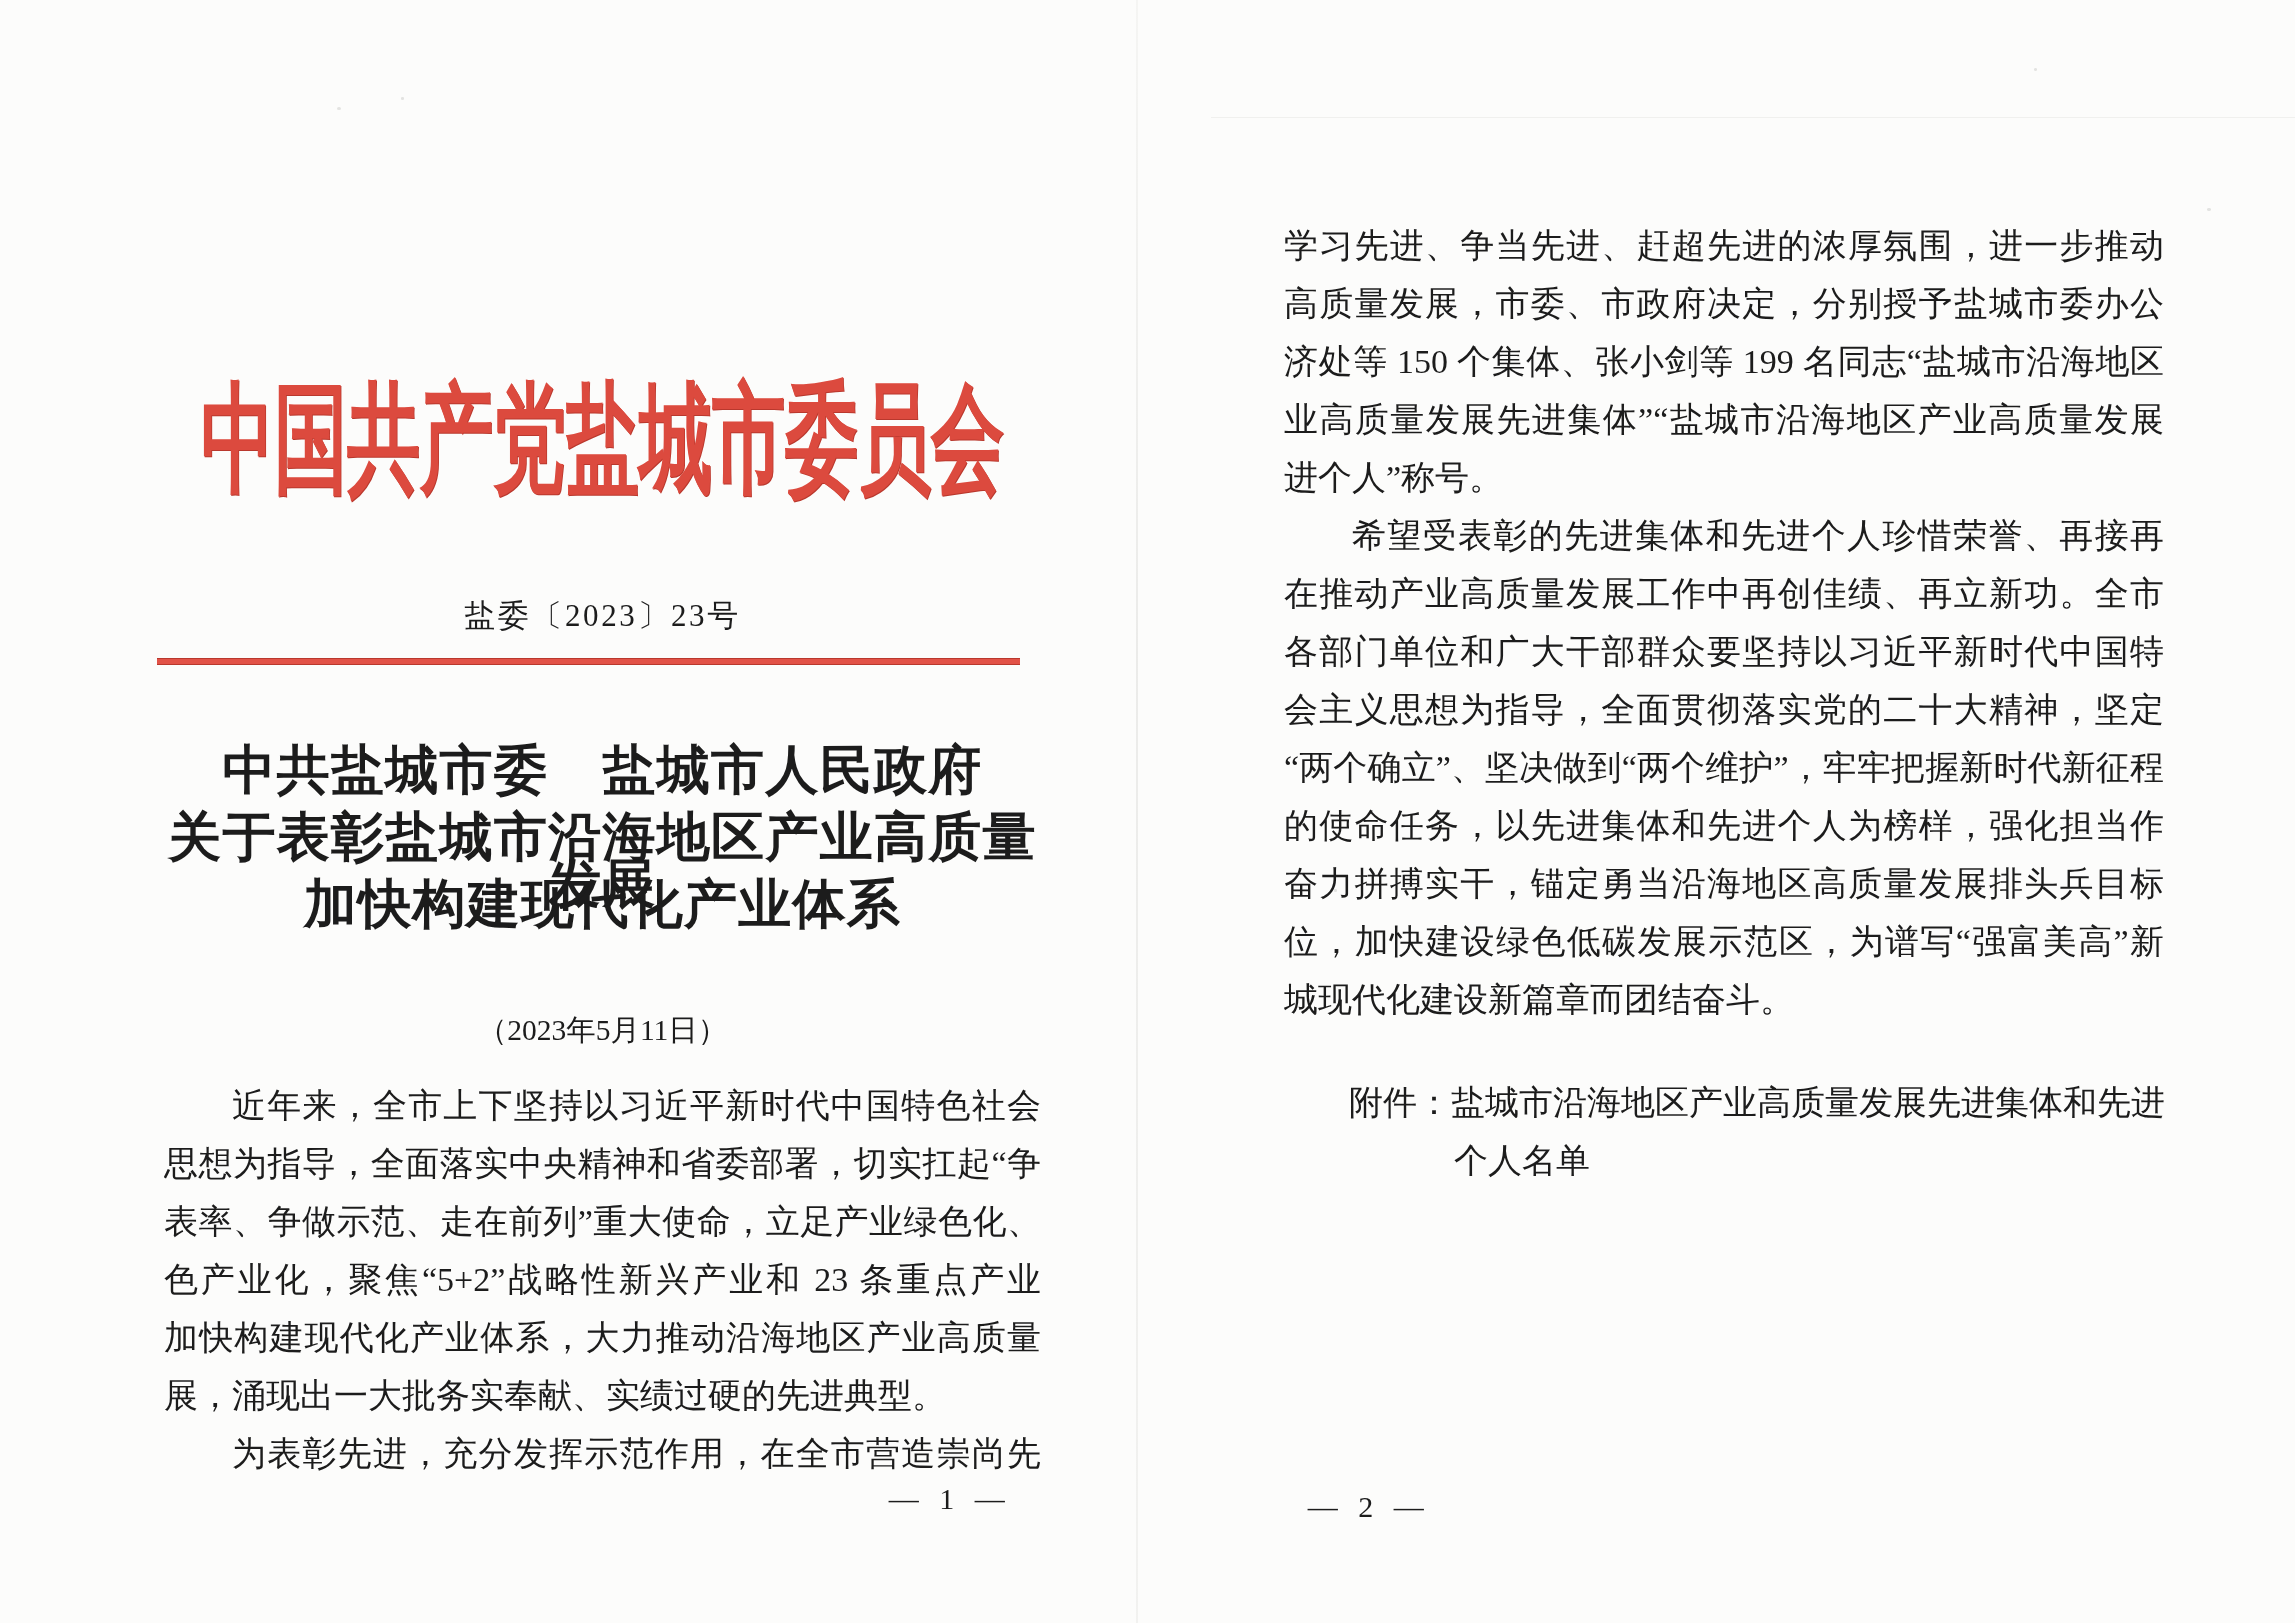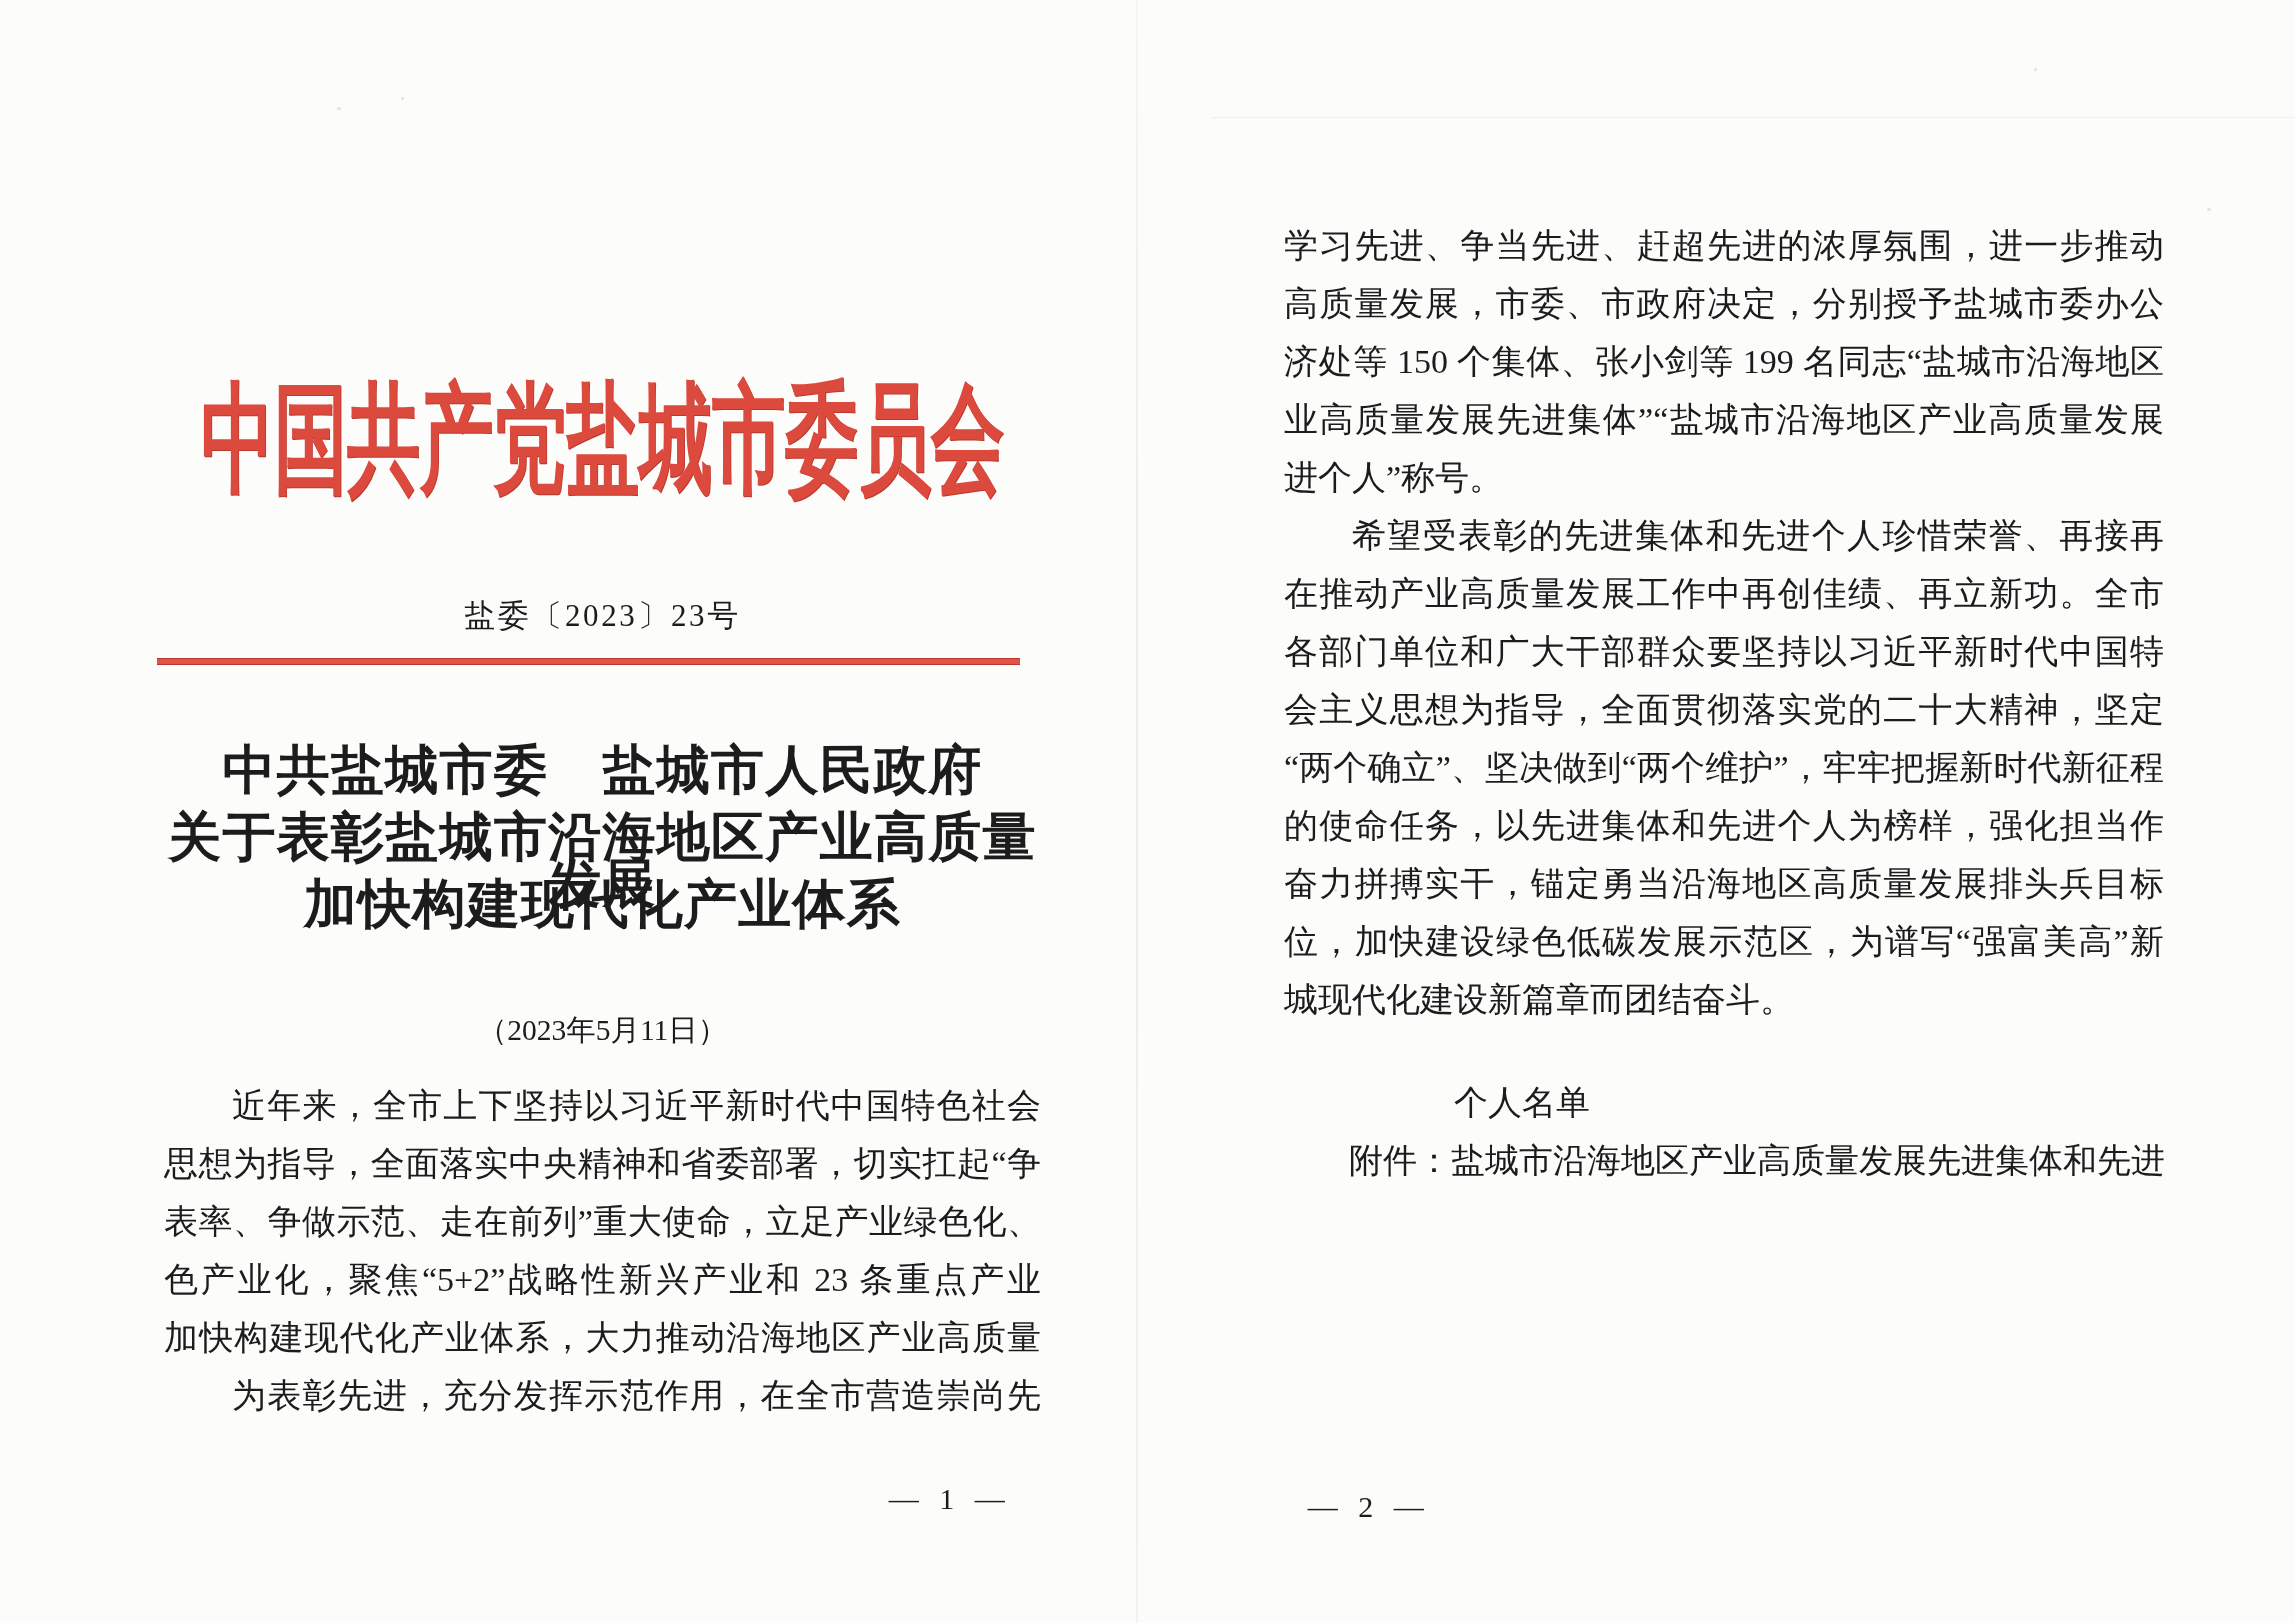--- a/index.html
+++ b/index.html
@@ -107,20 +107,21 @@
     <div class="abs col-left center doc-title l3">加快构建现代化产业体系</div>
 
     <div class="abs col-left center doc-date">（2023年5月11日）</div>
 
     <div class="abs col-left body-block p1-body">
       <div class="bline full indent">近年来，全市上下坚持以习近平新时代中国特色社会主义</div>
       <div class="bline full">思想为指导，全面落实中央精神和省委部署，切实扛起“争当</div>
       <div class="bline full">表率、争做示范、走在前列”重大使命，立足产业绿色化、绿</div>
       <div class="bline full">色产业化，聚焦“5+2”战略性新兴产业和 23 条重点产业链，</div>
       <div class="bline full">加快构建现代化产业体系，大力推动沿海地区产业高质量发</div>
+      <div class="bline">展，涌现出一大批务实奉献、实绩过硬的先进典型。</div>
       <div class="bline full indent">为表彰先进，充分发挥示范作用，在全市营造崇尚先进、</div>
     </div>
 
     <div class="abs page-num n1">— 1 —</div>
   </div>
 
   <div>
 
     <div class="abs col-right body-block p2-body">
       <div class="bline full">学习先进、争当先进、赶超先进的浓厚氛围，进一步推动产业</div>
@@ -133,22 +134,22 @@
       <div class="bline full">各部门单位和广大干部群众要坚持以习近平新时代中国特色社</div>
       <div class="bline full">会主义思想为指导，全面贯彻落实党的二十大精神，坚定捍卫</div>
       <div class="bline full">“两个确立”、坚决做到“两个维护”，牢牢把握新时代新征程</div>
       <div class="bline full">的使命任务，以先进集体和先进个人为榜样，强化担当作为，</div>
       <div class="bline full">奋力拼搏实干，锚定勇当沿海地区高质量发展排头兵目标定</div>
       <div class="bline full">位，加快建设绿色低碳发展示范区，为谱写“强富美高”新盐</div>
       <div class="bline">城现代化建设新篇章而团结奋斗。</div>
     </div>
 
     <div class="abs col-right attach-block">
+      <div class="bline attach-l1">附件：盐城市沿海地区产业高质量发展先进集体和先进</div>
       <div class="bline attach-l2">个人名单</div>
-      <div class="bline attach-l1">附件：盐城市沿海地区产业高质量发展先进集体和先进</div>
     </div>
 
     <div class="abs page-num n2">— 2 —</div>
   </div>
 
   <div class="abs page-divider"></div>
   <div class="abs scan-hline"></div>
   <div class="abs speck s1"></div>
   <div class="abs speck s2"></div>
   <div class="abs speck s3"></div>

